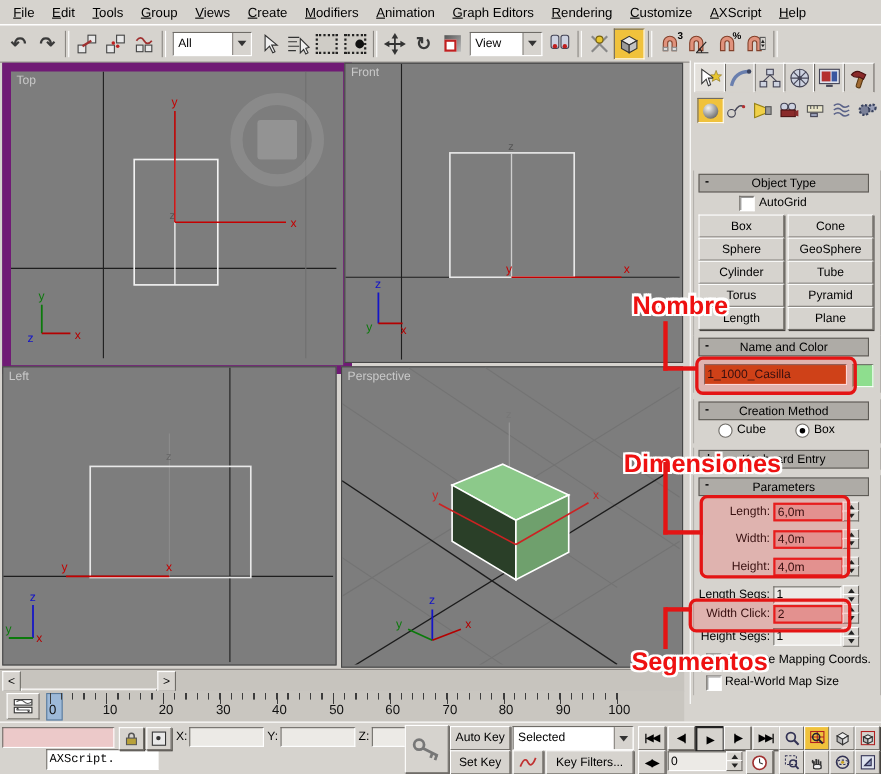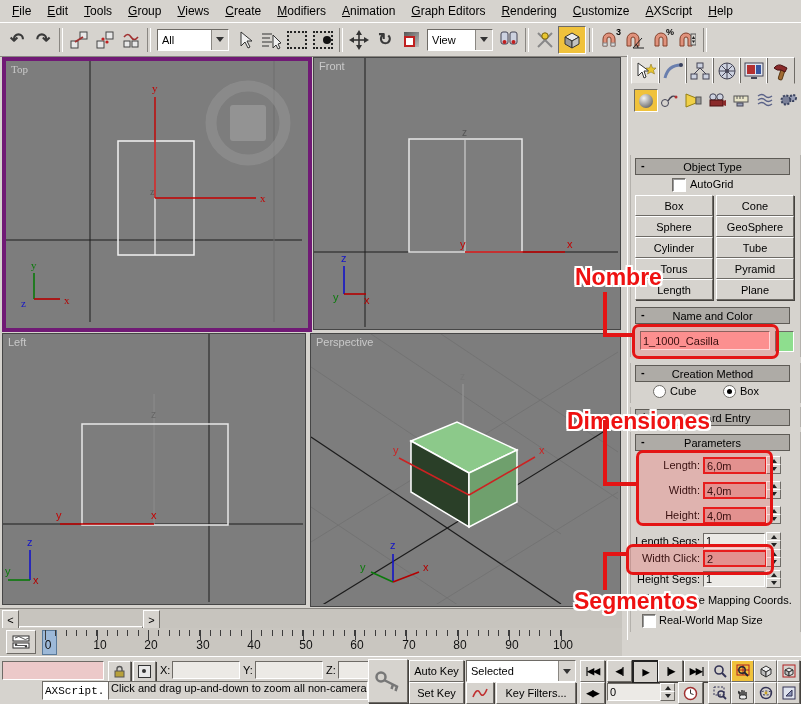--- a/index.html
+++ b/index.html
@@ -17,21 +17,21 @@
   .tbtn.active{background:#f0c23c;border:1px solid;border-color:#6e6b66 #ffffff #ffffff #6e6b66;}
   .glyph{font-size:17px;font-weight:bold;color:#3a3a3a;line-height:1;}
   .dd{display:flex;height:20px;flex:0 0 auto;border:1px solid;border-color:#6e6b66 #fff #fff #6e6b66;background:#fff;align-items:center;margin:0 3px;}
   .dd .dtext{padding:0 4px;flex:1;font-size:11px;}
   .dd .dbtn{width:16px;height:100%;background:#d6d3ce;border-left:1px solid #8a8782;display:flex;align-items:center;justify-content:center;}
   .tri-dn{width:0;height:0;border-left:4px solid transparent;border-right:4px solid transparent;border-top:5px solid #333;}
   
   .vp{position:absolute;background:#7d7d7d;border:1px solid #464646;}
   .vp svg{position:absolute;left:0;top:0;}
   .vp-label{position:absolute;left:5px;top:2px;color:#c9c9c9;font-size:11px;z-index:5;}
-  #vp-top{left:2px;top:57px;width:302px;height:267px;border:4px solid #701a75;font-family:Liberation Serif, serif;}
+  #vp-top{left:2px;top:57px;width:302px;height:267px;border:8px solid #701a75;}
   #vp-front{left:313px;top:57px;width:306px;height:271px;}
   #vp-left{left:2px;top:333px;width:302px;height:270px;}
   #vp-persp{left:310px;top:333px;width:309px;height:272px;}
   
   #panel{position:absolute;left:627px;top:55px;width:174px;height:585px;background:#d6d3ce;border-left:1px solid #fff;}
   .ptab{position:absolute;top:2px;width:27px;height:25px;display:flex;align-items:center;justify-content:center;border:1px solid;border-color:#fff #6e6b66 #d6d3ce #fff;}
   .ptab.active{background:#e4e1dc;}
   .pcat{position:absolute;top:34px;width:22px;height:21px;display:flex;align-items:center;justify-content:center;}
   .pcat.active{background:#f0c23c;border:1px solid;border-color:#6e6b66 #fff #fff #6e6b66;}
   .rollwrap{position:absolute;left:2px;width:169px;border-left:1px solid #b4b1ac;border-right:1px solid #b4b1ac;}
@@ -440,21 +440,21 @@
     <div class="obtn" style="left:7px;top:203px">Torus</div>
     <div class="obtn" style="left:88px;top:203px">Pyramid</div>
     <div class="obtn" style="left:7px;top:224px">Length</div>
     <div class="obtn" style="left:88px;top:224px">Plane</div>
 
     <div class="rollwrap" style="top:250px;height:52px"></div>
     <div class="rollhead" style="top:252px">
       <span class="rsign">-</span>
       <span>Name and Color</span>
     </div>
-    <input class="pfield" style="left: 12px; top: 276px; width: 124px; height: 17px; background: #fca5a5;" value="1_1000_Casilla">
+    <input class="pfield" style="left: 12px; top: 276px; width: 124px; height: 17px; background: #c2410c;" value="1_1000_Casilla">
     <div style="position:absolute;left:147px;top:276px;width:17px;height:19px;background:#8ede8e;border:1px solid;border-color:#6e6b66 #fff #fff #6e6b66"></div>
 
     <div class="rollwrap" style="top:308px;height:40px"></div>
     <div class="rollhead" style="top:310px">
       <span class="rsign">-</span>
       <span>Creation Method</span>
     </div>
     <div class="radio" style="left:25px;top:330px"></div>
     <span style="position:absolute;left:42px;top:330px">Cube</span>
     <div class="radio selected" style="left:95px;top:330px"></div>
@@ -596,21 +596,20 @@
 
     <div class="sbtn" style="left:368px;top:2px;width:38px;height:42px">
       <svg width="28" height="26">
           <circle cx="7" cy="9" r="4.5" fill="none" stroke="#777" stroke-width="2.5"></circle>
           <line x1="10" y1="12" x2="24" y2="19" stroke="#777" stroke-width="2.5"></line>
           <line x1="19" y1="16.5" x2="17.5" y2="21" stroke="#777" stroke-width="2.5"></line>
           <line x1="23" y1="18.5" x2="21.5" y2="23" stroke="#777" stroke-width="2.5"></line>
         </svg>
     </div>
 
-    <div class="sfield" style="left:108px;top:24px;width:254px;height:17px;background:#d6d3ce;overflow:hidden;white-space:nowrap">Click and drag up-and-down to zoom all non-camera</div>
 
     <div class="sbtn" style="left:409px;top:3px;width:53px;height:20px">Auto Key</div>
     <div class="sbtn" style="left:409px;top:25px;width:53px;height:20px">Set Key</div>
     <div class="dd" style="position:absolute;left:466px;top:3px;width:108px;margin:0">
       <span class="dtext">Selected</span>
       <span class="dbtn">
           <span class="tri-dn"></span>
         </span>
     </div>
     <div class="sbtn" style="left:466px;top:25px;width:26px;height:20px">

